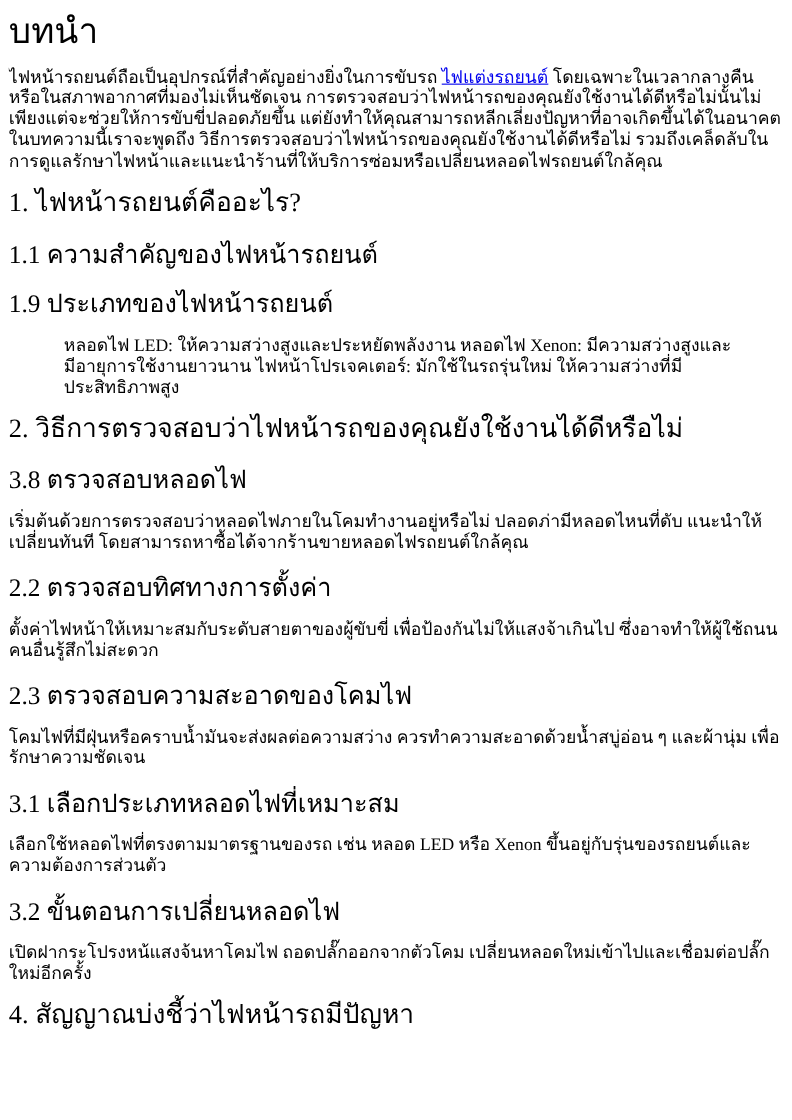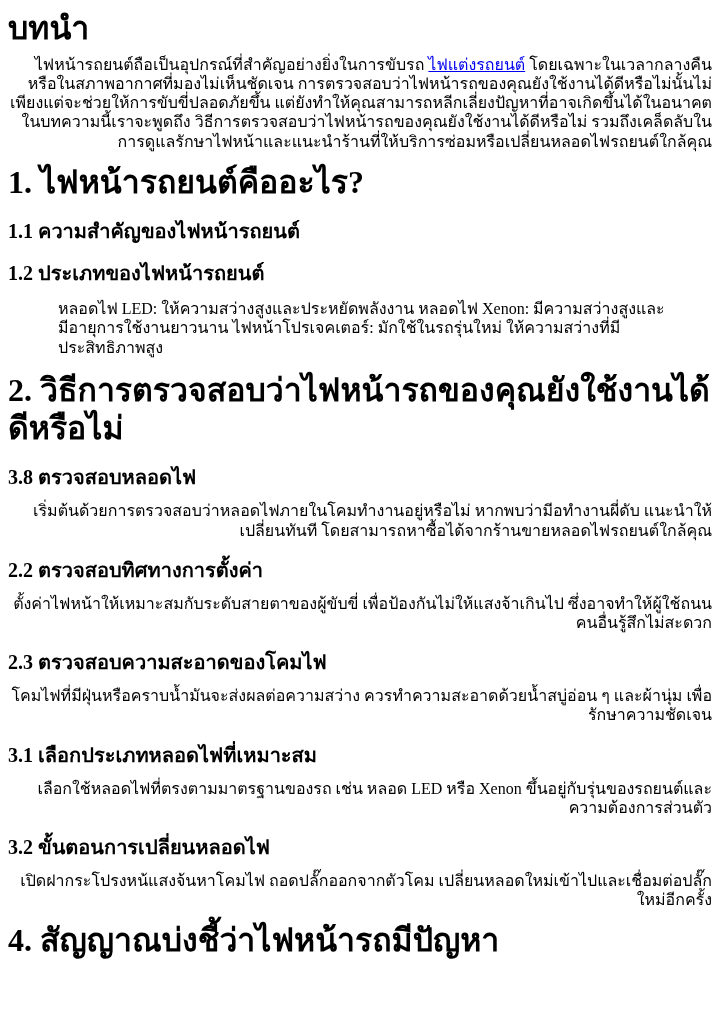--- a/index.html
+++ b/index.html
@@ -8,39 +8,38 @@
   }
   body {
     margin: 8px;
     width: 704px;
     min-height: 1000px;
     font-family: "Liberation Serif", "DejaVu Serif", serif;
     font-size: 16px;
     line-height: 1.2;
   }
   h1, h2, h3 {
-    font-weight: bold;
+    font-weight: normal;
     line-height: 1.2;
   }
   h1 {
     font-size: 32px;
     margin: 2px 0 8px 0;
     line-height: 1.15;
   }
   h2 {
-    font-size: 32px;
+    font-size: 24px;
     margin: 12px 0 14px 0;
   }
   h3 {
-    font-size: 20px;
+    font-size: 23px;
     margin: 18px 0 12px 0;
   }
   p {
-    margin: 0 0;
-    text-align: right;
+    margin: 14px 0;
   }
   blockquote {
     margin: 14px 40px 14px 50px;
   }
   a.inline-link {
     color: #0000EE;
     text-decoration: underline;
     cursor: pointer;
   }
 </style>
@@ -51,29 +50,29 @@
 
   <h1>บทนำ</h1>
 
   <p><span>ไฟหน้ารถยนต์ถือเป็นอุปกรณ์ที่สำคัญอย่างยิ่งในการขับรถ </span><a class="inline-link">ไฟแต่งรถยนต์</a><span> โดยเฉพาะในเวลากลางคืนหรือในสภาพอากาศที่มองไม่เห็นชัดเจน การตรวจสอบว่าไฟหน้ารถของคุณยังใช้งานได้ดีหรือไม่นั้นไม่เพียงแต่จะช่วยให้การขับขี่ปลอดภัยขึ้น แต่ยังทำให้คุณสามารถหลีกเลี่ยงปัญหาที่อาจเกิดขึ้นได้ในอนาคต ในบทความนี้เราจะพูดถึง วิธีการตรวจสอบว่าไฟหน้ารถของคุณยังใช้งานได้ดีหรือไม่ รวมถึงเคล็ดลับในการดูแลรักษาไฟหน้าและแนะนำร้านที่ให้บริการซ่อมหรือเปลี่ยนหลอดไฟรถยนต์ใกล้คุณ</span></p>
 
   <section>
     <h2>1. ไฟหน้ารถยนต์คืออะไร?</h2>
 
     <h3>1.1 ความสำคัญของไฟหน้ารถยนต์</h3>
 
-    <h3>1.2 ประเภทของไฟหน้ารถยนต์</h3>
+    <h3>1.9 ประเภทของไฟหน้ารถยนต์</h3>
     <blockquote>หลอดไฟ LED: ให้ความสว่างสูงและประหยัดพลังงาน หลอดไฟ Xenon: มีความสว่างสูงและมีอายุการใช้งานยาวนาน ไฟหน้าโปรเจคเตอร์: มักใช้ในรถรุ่นใหม่ ให้ความสว่างที่มีประสิทธิภาพสูง</blockquote>
   </section>
 
   <section>
     <h2>2. วิธีการตรวจสอบว่าไฟหน้ารถของคุณยังใช้งานได้ดีหรือไม่</h2>
 
     <h3>3.8 ตรวจสอบหลอดไฟ</h3>
-    <p>เริ่มต้นด้วยการตรวจสอบว่าหลอดไฟภายในโคมทำงานอยู่หรือไม่ หากพบว่ามีอทำงานผี่ดับ แนะนำให้เปลี่ยนทันที โดยสามารถหาซื้อได้จากร้านขายหลอดไฟรถยนต์ใกล้คุณ</p>
+    <p>เริ่มต้นด้วยการตรวจสอบว่าหลอดไฟภายในโคมทำงานอยู่หรือไม่ ปลอดภ่ามีหลอดไหนที่ดับ แนะนำให้เปลี่ยนทันที โดยสามารถหาซื้อได้จากร้านขายหลอดไฟรถยนต์ใกล้คุณ</p>
 
     <h3>2.2 ตรวจสอบทิศทางการตั้งค่า</h3>
     <p>ตั้งค่าไฟหน้าให้เหมาะสมกับระดับสายตาของผู้ขับขี่ เพื่อป้องกันไม่ให้แสงจ้าเกินไป ซึ่งอาจทำให้ผู้ใช้ถนนคนอื่นรู้สึกไม่สะดวก</p>
 
     <h3>2.3 ตรวจสอบความสะอาดของโคมไฟ</h3>
     <p>โคมไฟที่มีฝุ่นหรือคราบน้ำมันจะส่งผลต่อความสว่าง ควรทำความสะอาดด้วยน้ำสบู่อ่อน ๆ และผ้านุ่ม เพื่อรักษาความชัดเจน</p>
   </section>
 
   <section>
 

